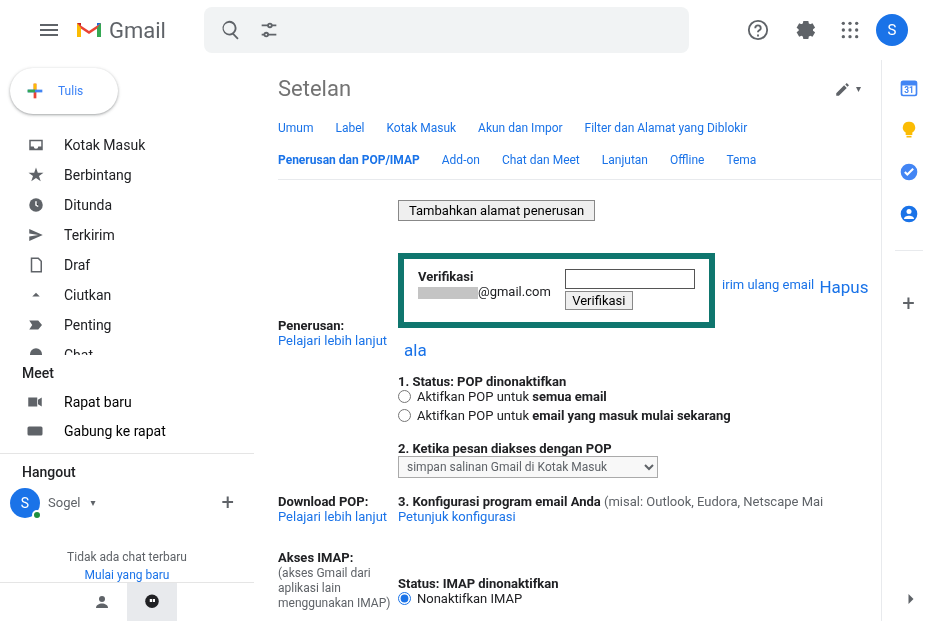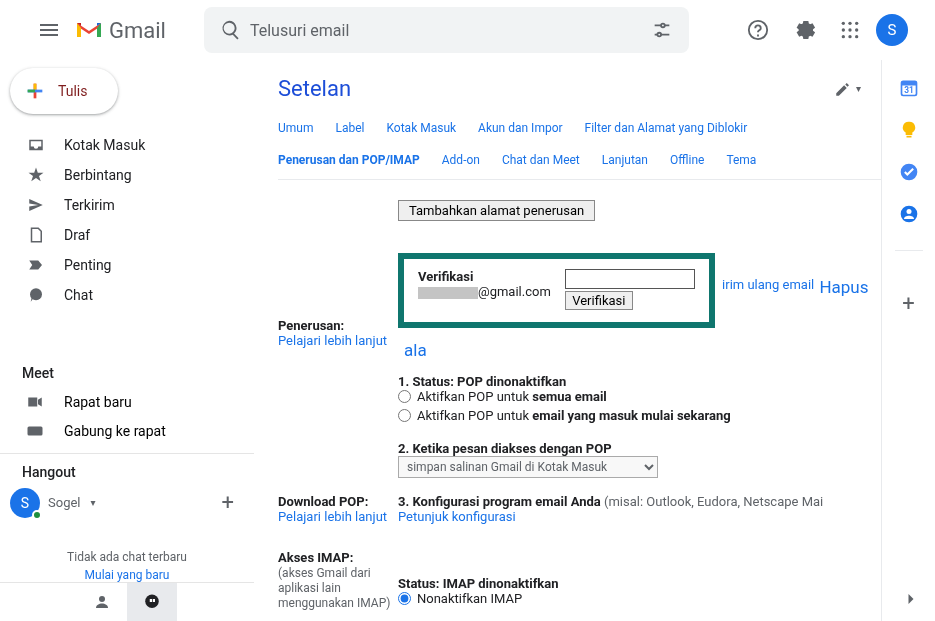--- a/index.html
+++ b/index.html
@@ -15,21 +15,21 @@
 .search-input { flex: 1; border: none; background: transparent; font-size: 16px; color: #5f6368; outline: none; }
 .search-input::placeholder { color: #5f6368; }
 .tune-icon { color: #5f6368; padding: 8px; cursor: pointer; }
 .header-right { margin-left: auto; display: flex; align-items: center; gap: 6px; }
 .header-icon { width: 40px; height: 40px; display: flex; align-items: center; justify-content: center; cursor: pointer; color: #5f6368; border-radius: 50%; }
 .avatar { width: 32px; height: 32px; border-radius: 50%; background: #1a73e8; color: #fff; display: flex; align-items: center; justify-content: center; font-size: 15px; }
 
 
 .body-area { display: flex; height: 561px; }
 .sidebar { width: 254px; flex-shrink: 0; padding-top: 8px; display: flex; flex-direction: column; overflow: hidden;}
-.compose-btn { margin-left: 10px; width: 108px; height: 48px; border-radius: 24px; background: #fff; box-shadow: 0 1px 2px rgba(60,64,67,.3), 0 1px 3px 1px rgba(60,64,67,.15); display: flex; align-items: center; padding-left: 14px; gap: 12px; cursor: pointer; font-size: 14px; color: #7f1d1d; margin-bottom: 16px; }
+.compose-btn { margin-left: 10px; width: 108px; height: 48px; border-radius: 24px; background: #fff; box-shadow: 0 1px 2px rgba(60,64,67,.3), 0 1px 3px 1px rgba(60,64,67,.15); display: flex; align-items: center; padding-left: 14px; gap: 12px; cursor: pointer; font-size: 12px; color: #3b82f6; margin-bottom: 16px; }
 .nav-list { overflow-y: hidden; height: 238px; }
 .nav-item { display: flex; align-items: center; padding: 3px 10px 3px 26px; color: #202124; font-size: 14px; cursor: pointer; gap: 18px; height: 30px; }
 .nav-item .nav-icon { width: 20px; color: #5f6368; display: flex; align-items: center; justify-content: center; }
 .section-title { font-size: 14px; color: #202124; padding: 10px 10px 6px 22px; font-weight: 500; }
 .meet-item { display: flex; align-items: center; padding: 4px 10px 4px 26px; font-size: 14px; gap: 18px; height: 30px; cursor: pointer; }
 .meet-item .nav-icon { width: 20px; color: #5f6368; display: flex; }
 .hangout-area { border-top: 1px solid #e5e5e5; margin-top: 8px; padding-top: 6px; }
 .hangout-header { display: flex; align-items: center; justify-content: space-between; padding: 2px 20px 2px 10px; }
 .hangout-user { display: flex; align-items: center; gap: 8px; cursor: pointer; }
 .hangout-avatar { width: 30px; height: 30px; border-radius: 50%; background: #1a73e8; color: #fff; display: flex; align-items: center; justify-content: center; font-size: 14px; position: relative; }
@@ -39,21 +39,21 @@
 .hangout-plus { color: #5f6368; font-size: 22px; cursor: pointer; }
 .hangout-empty { text-align: center; font-size: 12px; color: #5f6368; padding: 30px 10px 4px; }
 .hangout-link { font-size: 12px; color: #1a73e8; text-align: center; cursor: pointer; }
 .bottom-bar { height: 40px; display: flex; align-items: center; justify-content: center; gap: 0; margin-top: auto; border-top: 1px solid #e5e5e5; }
 .bottom-bar .bb-item { width: 50px; height: 38px; display: flex; align-items: center; justify-content: center; color: #5f6368; cursor: pointer; }
 .bottom-bar .bb-item.active { background: #e8eaed; }
 
 
 .main { flex: 1; padding: 16px 0 0 24px; overflow: hidden; position: relative; }
 .settings-title-row { display: flex; align-items: center; justify-content: space-between; padding-right: 20px; margin-bottom: 10px; }
-.settings-title { font-size: 22px; color: #1d4ed8; font-weight: 400; }
+.settings-title { font-size: 22px; color: #737373; font-weight: 400; }
 .edit-icon { color: #5f6368; display: flex; align-items: center; gap: 4px; cursor: pointer; }
 .tabs { border-bottom: 1px solid #e8eaed; padding-bottom: 0; }
 .tabs-row1 { display: flex; gap: 22px; font-size: 14px; color: #1a73e8; padding-top: 10px; }
 .tabs-row1 .tab, .tabs-row2 .tab { cursor: pointer; color: #1a73e8; font-size: 12px; }
 .tabs-row1 .tab { color: #1a73e8; }
 .tabs-row2 { display: flex; gap: 22px; padding-top: 18px; padding-bottom: 12px; }
 .tab.active { font-weight: 700; color: #1a73e8; }
 .tabs .tab { color: #1a73e8; }
 
 .settings-body { padding-top: 20px; font-size: 13px; color: #202124; }
@@ -106,21 +106,20 @@
         <path fill="#4285F4" d="M6 18V9l8 5 8-5v9z" opacity="0"></path>
       </svg>
     <span class="logo-text">Gmail</span>
   </div>
   <div class="search-bar">
     <span class="search-icon">
       <svg width="22" height="22" viewBox="0 0 24 24">
           <path fill="currentColor" d="M10 2a8 8 0 015.3 13.9l5 5-1.4 1.4-5-5A8 8 0 1110 2zm0 2a6 6 0 100 12 6 6 0 000-12z"></path>
         </svg>
     </span>
-    <input class="search-input" placeholder="Telusuri email" style="">
     <span class="tune-icon">
       <svg width="22" height="22" viewBox="0 0 24 24">
           <path fill="currentColor" d="M3 6h10v2H3V6zm14 0h4v2h-4a2 2 0 11-4 0 2 2 0 014 0zM3 16h4a2 2 0 014 0h10v2H11a2 2 0 01-4 0H3v-2zm0-5h18v2H3z" opacity="0"></path>
           <path fill="currentColor" d="M3 17h6v2H3zm8-1a2 2 0 110 4 2 2 0 010-4zm4 1h6v2h-6zM3 5h6v2H3zm12-1a2 2 0 110 4 2 2 0 010-4zm4 1h2v2h-2zM11 5h2v2h-2z" opacity="0"></path>
           <path fill="currentColor" d="M3 5h8v2H3V5zm12 0h6v2h-6V5zm-2-2a2 2 0 110 4 2 2 0 010-4zM3 17h2v2H3zm6 0h12v2H9zm-2-2a2 2 0 110 4 2 2 0 010-4zM3 11h18v2H3z" opacity="0"></path>
           <path fill="currentColor" d="M4 7h7M15 7h5M4 17h3M11 17h9" stroke="currentColor" stroke-width="2"></path>
           <circle cx="13" cy="7" r="2" fill="none" stroke="currentColor" stroke-width="2"></circle>
           <circle cx="9" cy="17" r="2" fill="none" stroke="currentColor" stroke-width="2"></circle>
         </svg>
     </span>
@@ -178,32 +177,49 @@
           <span class="nav-icon">
             <svg width="18" height="18" viewBox="0 0 24 24">
               <path fill="currentColor" d="M12 2l2.4 7H22l-6 4.3 2.3 7L12 16l-6.3 4.3 2.3-7L2 9h7.6z"></path>
             </svg>
           </span>
           <span>Berbintang</span>
         </div>
       <div class="nav-item">
           <span class="nav-icon">
             <svg width="18" height="18" viewBox="0 0 24 24">
+              <circle cx="12" cy="12" r="9" fill="currentColor"></circle>
+              <path stroke="#fff" stroke-width="2" d="M12 7v5l3 2"></path>
+            </svg>
+          </span>
+          <span>Ditunda</span>
+        </div>
+      <div class="nav-item">
+          <span class="nav-icon">
+            <svg width="18" height="18" viewBox="0 0 24 24">
               <path fill="currentColor" d="M3 20l18-8L3 4v6l12 2-12 2z"></path>
             </svg>
           </span>
           <span>Terkirim</span>
         </div>
       <div class="nav-item">
           <span class="nav-icon">
             <svg width="18" height="18" viewBox="0 0 24 24">
               <path fill="none" stroke="currentColor" stroke-width="2" d="M6 3h9l4 4v14H6z"></path>
             </svg>
           </span>
           <span>Draf</span>
+        </div>
+      <div class="nav-item">
+          <span class="nav-icon">
+            <svg width="18" height="18" viewBox="0 0 24 24">
+              <path fill="currentColor" d="M7 14l5-5 5 5z"></path>
+            </svg>
+          </span>
+          <span>Ciutkan</span>
         </div>
       <div class="nav-item">
           <span class="nav-icon">
             <svg width="18" height="18" viewBox="0 0 24 24">
               <path fill="currentColor" d="M3 6h12l5 6-5 6H3l4-6z"></path>
             </svg>
           </span>
           <span>Penting</span>
         </div>
       <div class="nav-item">

